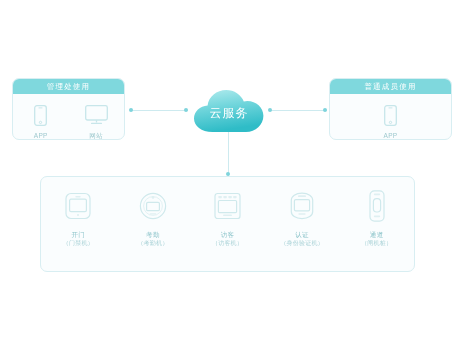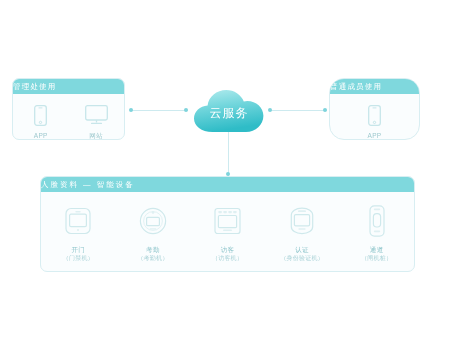--- a/index.html
+++ b/index.html
@@ -28,37 +28,37 @@
     background: #fafdfe;
     border: 1px solid #d8eef2;
     box-sizing: border-box;
     overflow: hidden;
   }
   .panel-header {
     background: #7fd8dd;
     color: #ffffff;
     font-size: 7.5px;
     letter-spacing: 1.2px;
-    text-align: left;
+    text-align: center;
     line-height: 15px;
     height: 15px;
     width: 100%;
     box-sizing: border-box;
   }
   .panel-body {
     display: flex;
     align-items: flex-start;
     justify-content: space-around;
     width: 100%;
     box-sizing: border-box;
   }
 
   
   #panel-admin  { left: 12px;  top: 78px; width: 113px; height: 62px; }
-  #panel-member { left: 329px; top: 78px; width: 91px; height: 62px; border-radius: 15px; }
+  #panel-member { left: 329px; top: 78px; width: 123px; height: 62px; }
 
   .side-body { padding-top: 9px; }
 
   .node {
     display: flex;
     flex-direction: column;
     align-items: center;
     width: 46px;
   }
   .node-icon {
@@ -245,21 +245,20 @@
                C42.2,4 49.2,8.7 51.8,15.6
                C52.9,15.3 54.1,15.1 55.3,15.1
                C64.2,15.1 71.4,21.7 71.4,29.8
                C71.4,38.8 63.6,46 54,46
                Z" fill="url(#cloudGrad)"></path>
     </svg>
     <div id="cloud-label">云服务</div>
   </div>
 
   <div class="panel" id="panel-devices">
-    <div class="panel-header">人脸资料 — 智能设备</div>
     <div class="panel-body devices-body">
 
       <div class="device">
         <div class="device-icon">
           <svg width="26" height="30" viewBox="0 0 26 30">
             <rect x="1" y="2.5" width="24" height="25" rx="5" fill="none" stroke="#cfe9ec" stroke-width="1.2"></rect>
             <rect x="4.6" y="8.2" width="16.8" height="12.5" rx="1.4" fill="none" stroke="#cfe9ec" stroke-width="1.2"></rect>
             <rect x="10.3" y="4.9" width="5.4" height="1.6" rx="0.8" fill="#dff0f2"></rect>
             <circle cx="13" cy="24" r="1.1" fill="#dff0f2"></circle>
           </svg>

